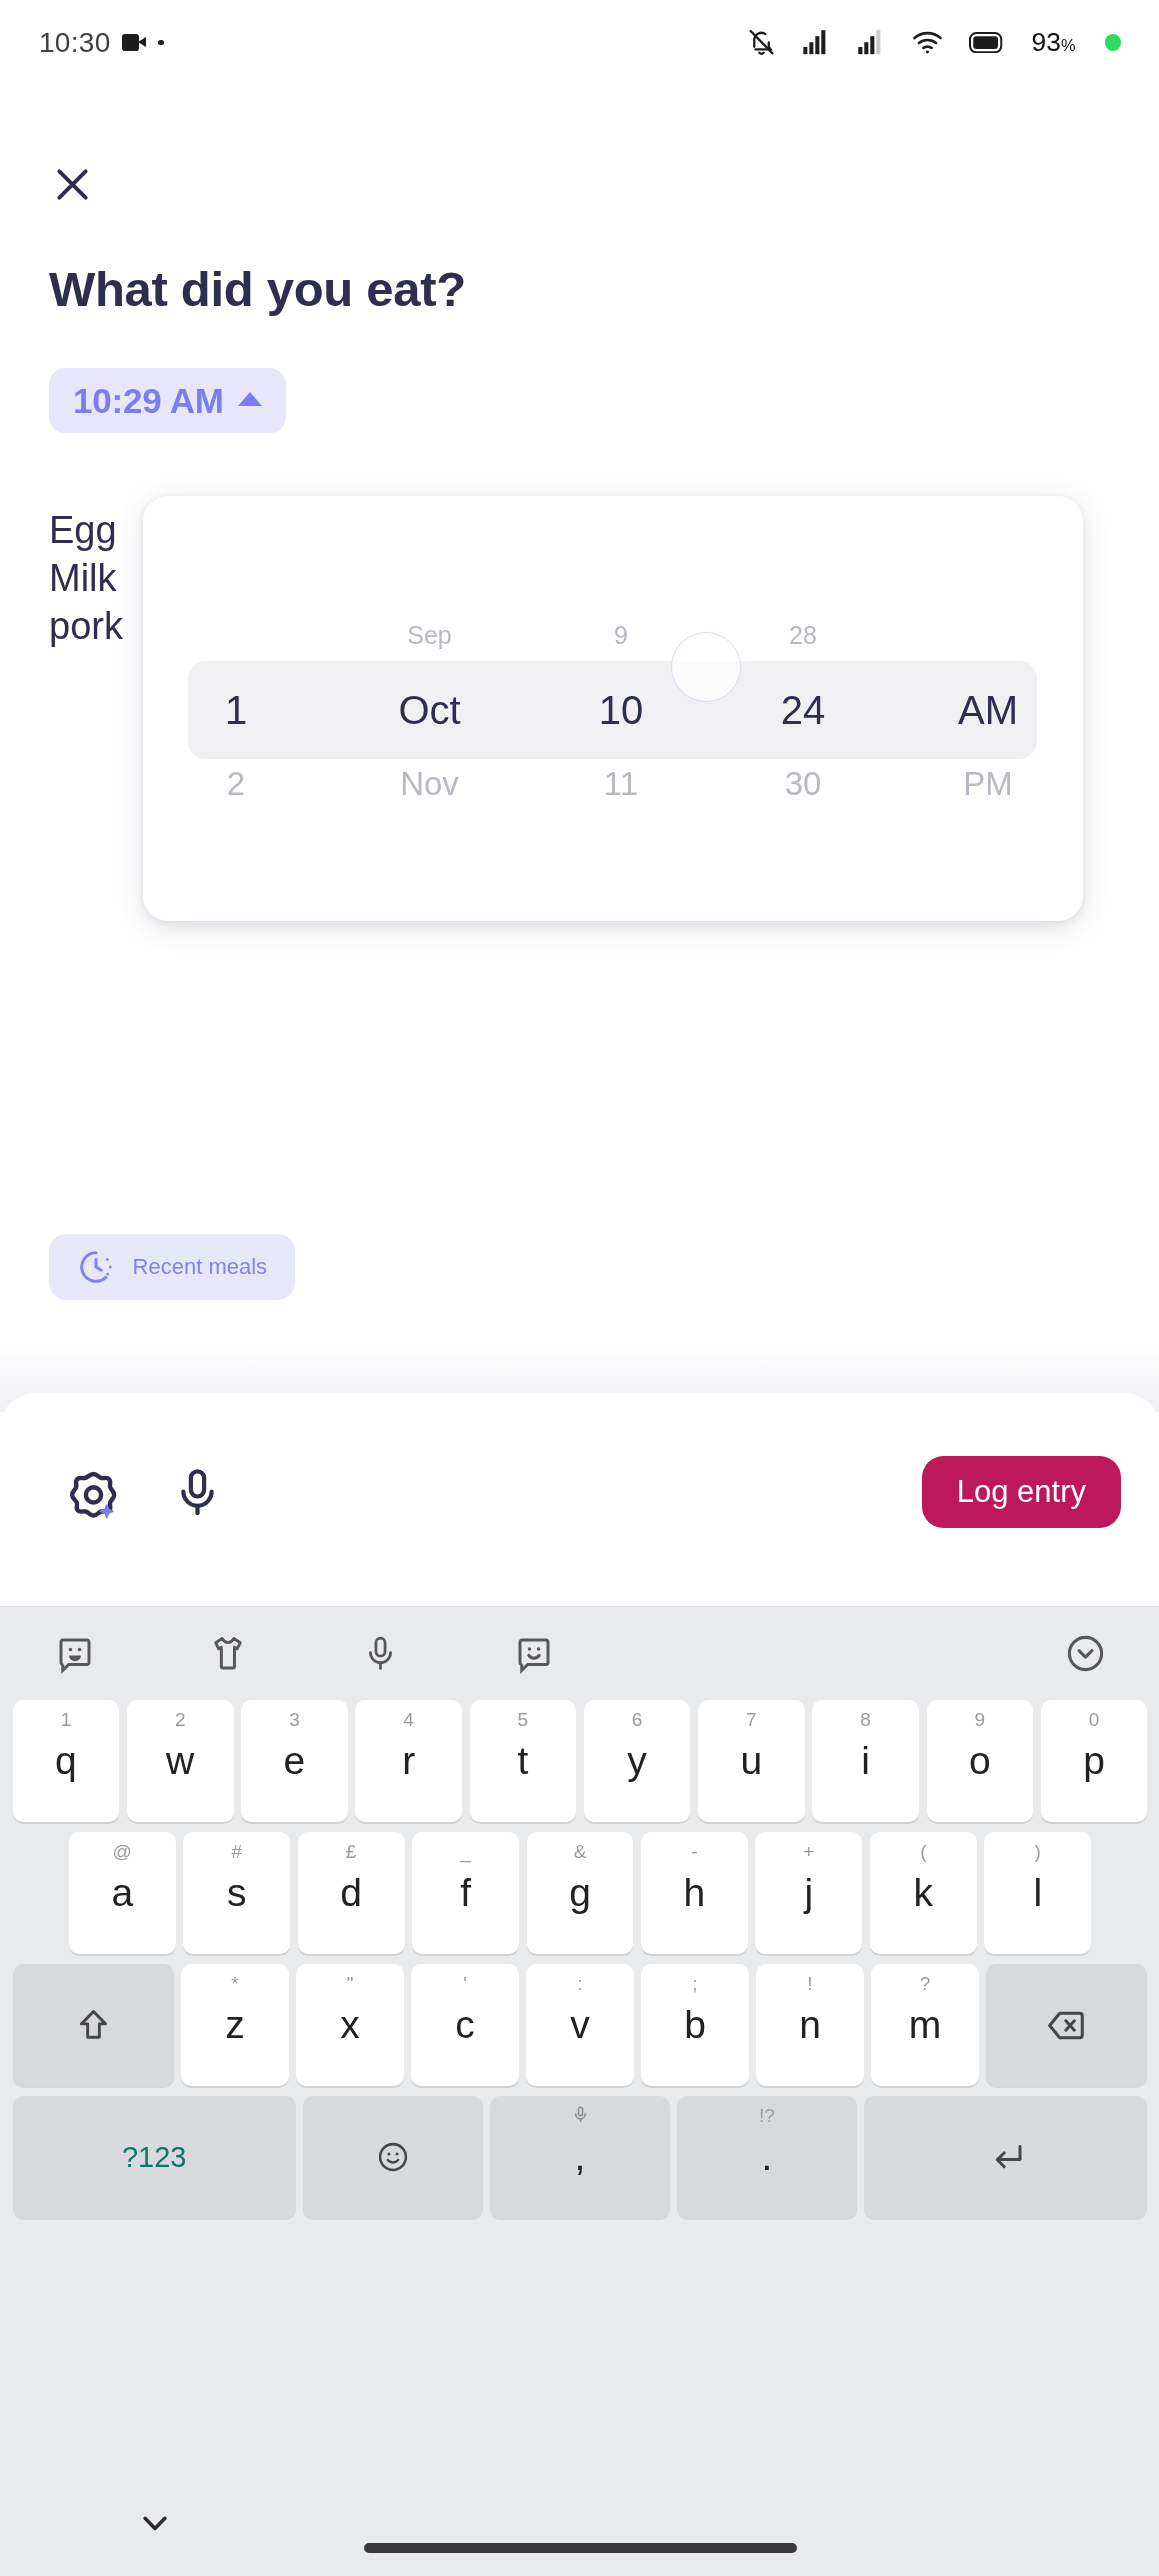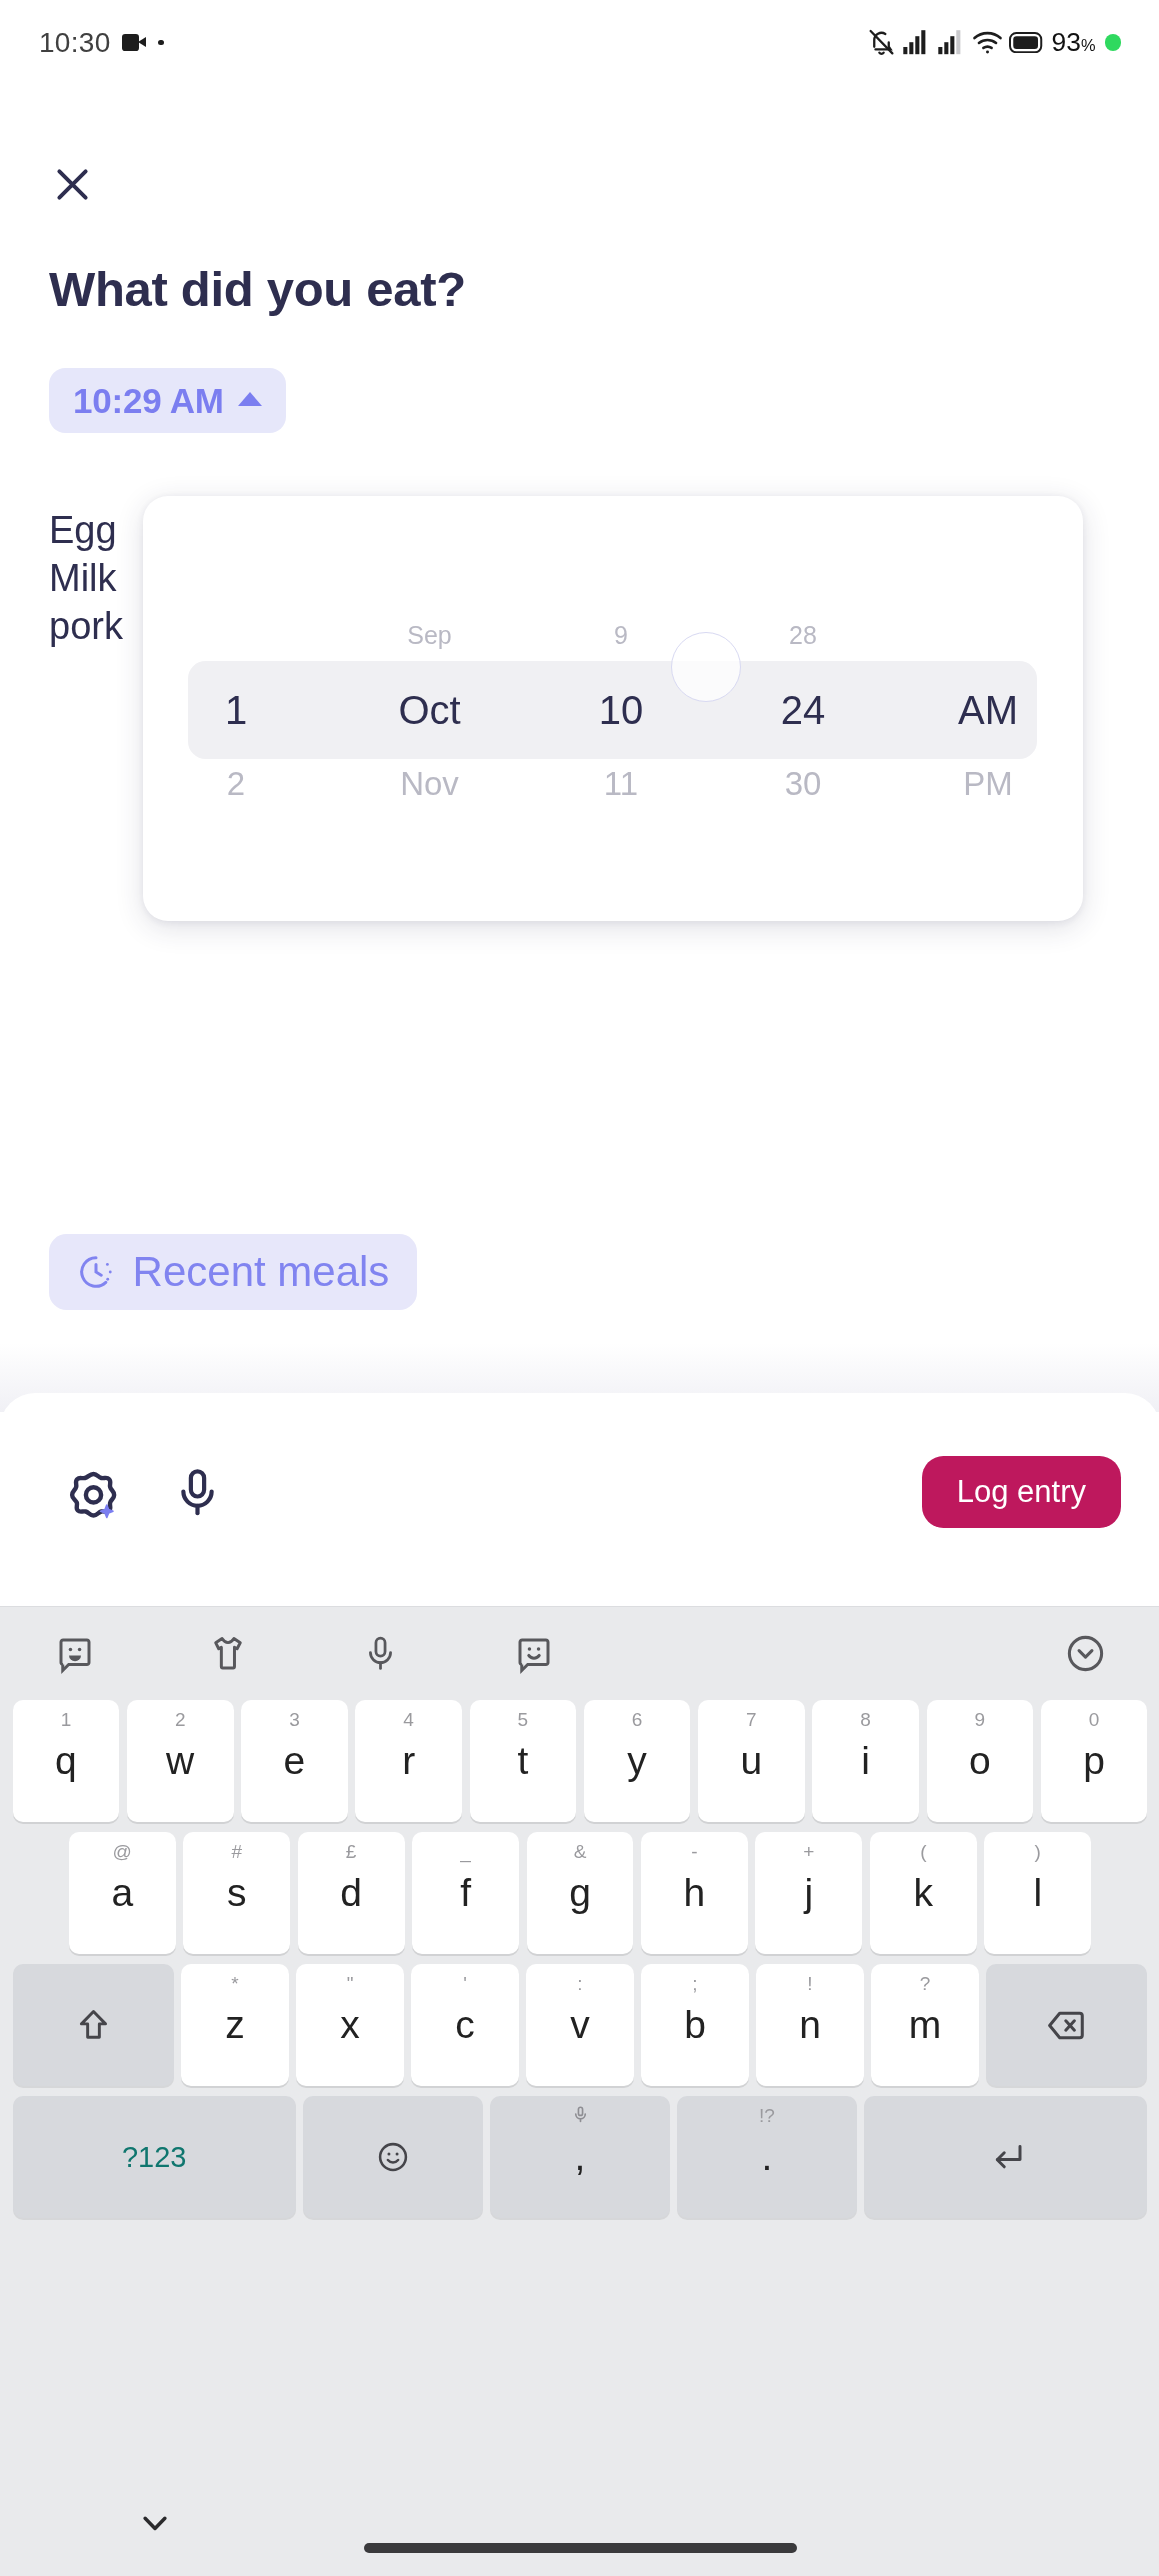--- a/index.html
+++ b/index.html
@@ -37,21 +37,21 @@
   }
   .sb-cam .lens {
     position: absolute; left: 15.7px; top: 3.1px;
     width: 0; height: 0;
     border-top: 5.7px solid transparent;
     border-bottom: 5.7px solid transparent;
     border-right: 8.2px solid #1d1d1d;
   }
   .sb-dot { width: 5.7px; height: 5.7px; border-radius: 50%; background: #1d1d1d; }
   .sb-right {
-    margin-left: auto; display: flex; align-items: center; gap: 6px;
+    margin-left: auto; display: flex; align-items: center; gap: 26px;
   }
   .sb-pct { font-size: 26.4px; color: #121212; margin-left: 1.3px;}
   .sb-pct small { font-size: 16.4px; }
   .greendot { width: 16.4px; height: 16.4px; border-radius: 50%; background: #2fd95f; margin-left: 3.1px;}
   svg.sbicon { display: block; }
 
   
   .close-btn {
     position: absolute; left: 45px; top: 157px;
     width: 54px; height: 54px;
@@ -151,21 +151,21 @@
 
   
   .recent-chip {
     position: absolute; left: 49px; top: 1234px;
     background: #e7e7fa;
     border-radius: 17.6px;
     padding: 14px 28px;
     display: flex; align-items: center; gap: 17.6px;
     white-space: nowrap;
   }
-  .recent-label { font-size: 42px; color: #8184f0; }
+  .recent-label { font-size: 22px; color: #8184f0; }
 
   
   .input-bar-shade {
     position: absolute; left: 0; top: 1343px;
     width: 1160px; height: 69px;
     background: linear-gradient(to bottom, rgba(245,245,248,0) 0%, rgba(240,240,245,1) 100%);
   }
   .input-bar {
     position: absolute; left: 0; top: 1393px;
     width: 1160px; height: 198px;

